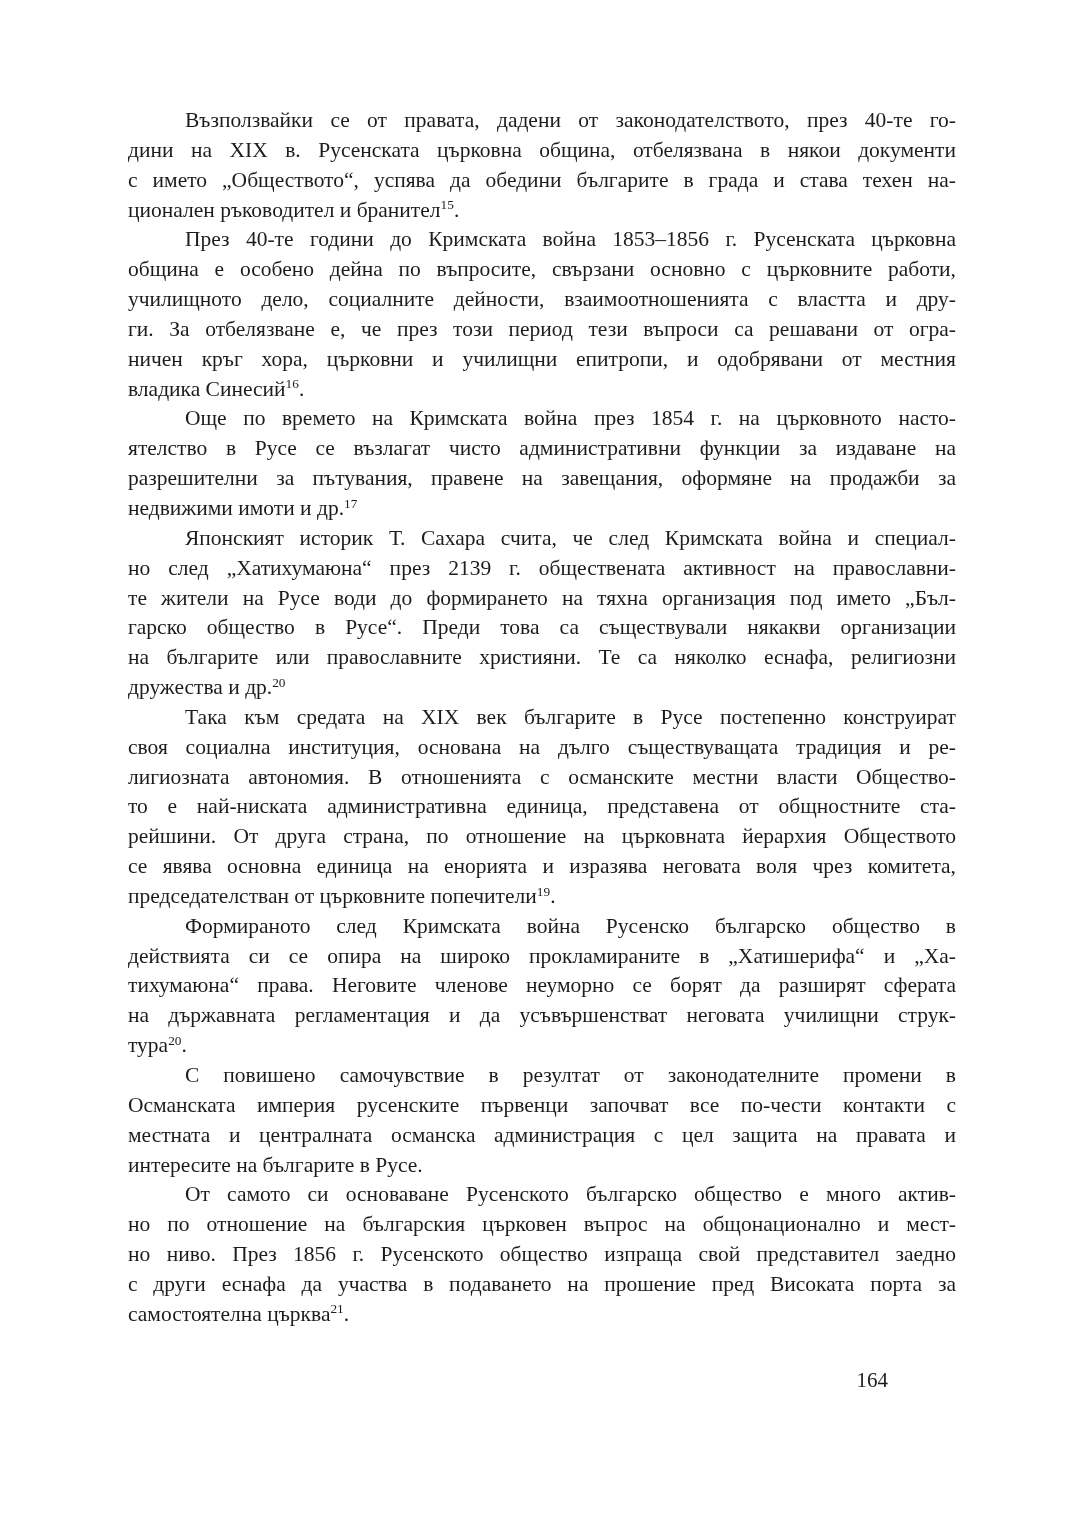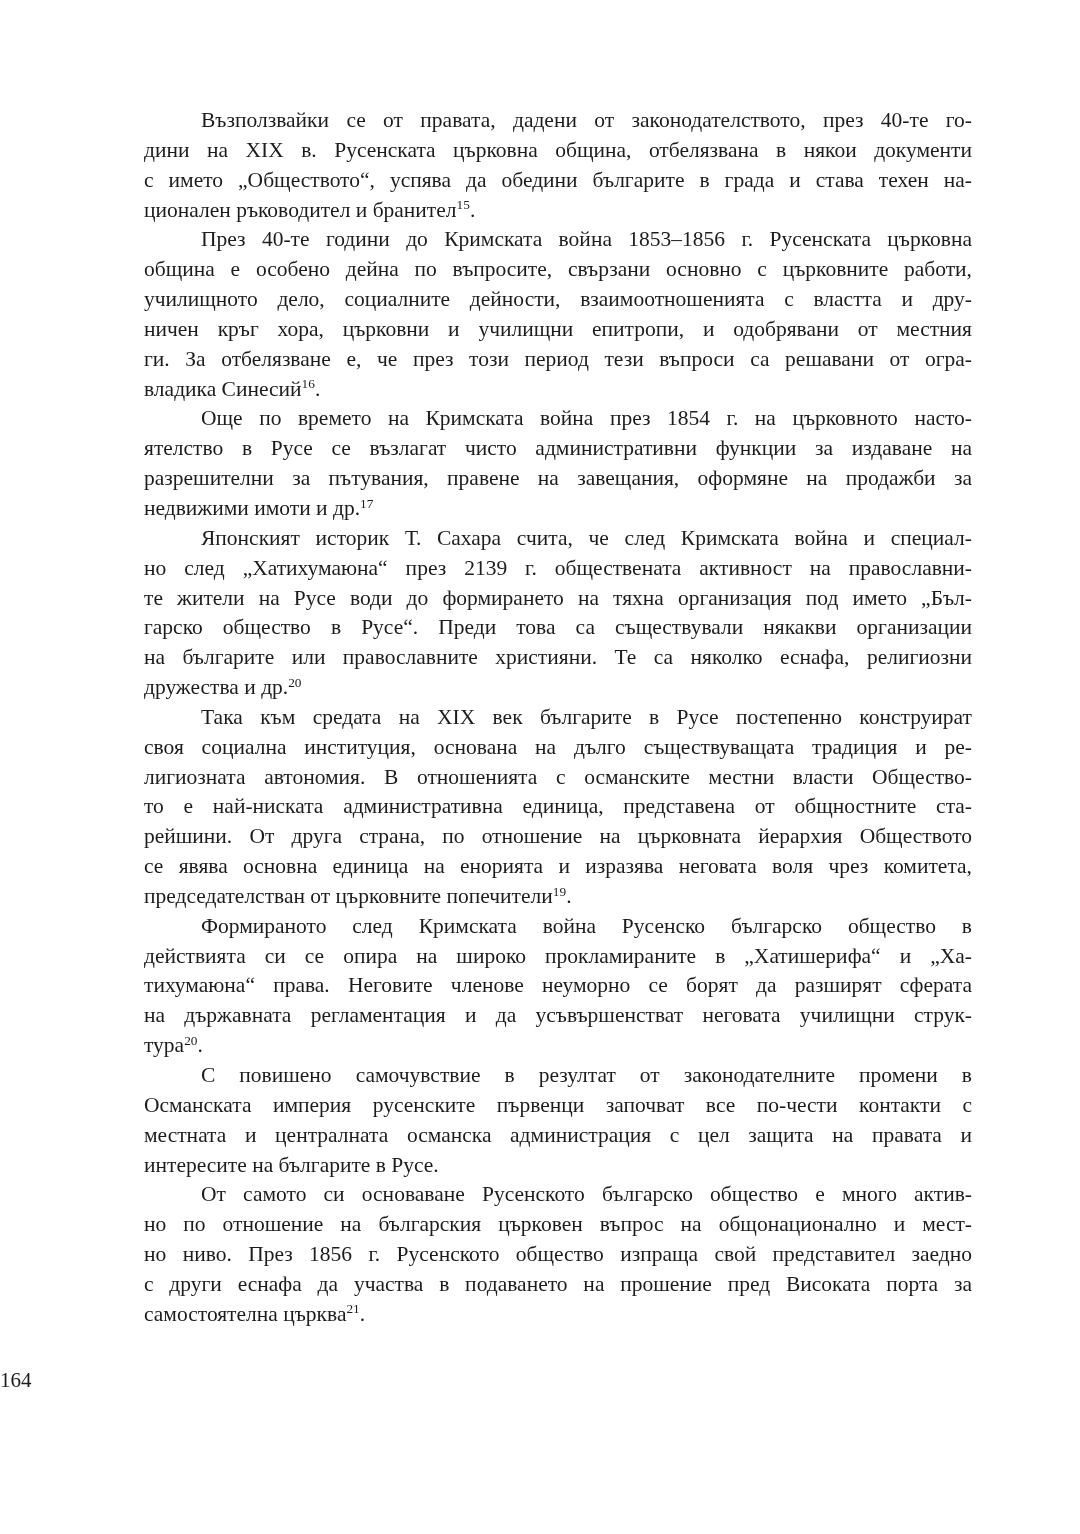--- a/index.html
+++ b/index.html
@@ -8,21 +8,21 @@
     position: relative;
     width: 1080px;
     height: 1534px;
     background: #ffffff;
     font-family: "Liberation Serif", "DejaVu Serif", serif;
     color: #1c1c1c;
     overflow: hidden;
   }
   .text-block {
     position: absolute;
-    left: 144px;
+    left: 128px;
     top: 106px;
     width: 828px;
     font-size: 21.5px;
     line-height: 29.85px;
   }
   .para { }
   .line {
     text-align: justify;
     text-align-last: justify;
     height: 29.85px;
@@ -41,43 +41,43 @@
     position: relative;
     top: -0.55em;
     line-height: 0;
     font-family: Liberation Serif, serif;
   }
   .page-number {
     position: absolute;
     left: 0;
     top: 1368px;
     width: 888px;
-    text-align: left;
+    text-align: right;
     font-size: 21px;
     color: #1c1c1c;
     font-family: Liberation Serif, serif;
   }
 </style>
 </head>
 <body>
 
 <div class="page">
   <div class="text-block">
       <div class="para">
         <div class="line first">Възползвайки се от правата, дадени от законодателството, през 40-те го-</div>
         <div class="line">дини на XIX в. Русенската църковна община, отбелязвана в някои документи</div>
         <div class="line">с името „Обществото“, успява да обедини българите в града и става техен на-</div>
         <div class="line last">ционален ръководител и бранител<sup>15</sup>.</div>
       </div>
       <div class="para">
         <div class="line first">През 40-те години до Кримската война 1853–1856 г. Русенската църковна</div>
         <div class="line">община е особено дейна по въпросите, свързани основно с църковните работи,</div>
         <div class="line">училищното дело, социалните дейности, взаимоотношенията с властта и дру-</div>
+        <div class="line">ги. За отбелязване е, че през този период тези въпроси са решавани от огра-</div>
         <div class="line">ничен кръг хора, църковни и училищни епитропи, и одобрявани от местния</div>
-        <div class="line">ги. За отбелязване е, че през този период тези въпроси са решавани от огра-</div>
         <div class="line last">владика Синесий<sup>16</sup>.</div>
       </div>
       <div class="para">
         <div class="line first">Още по времето на Кримската война през 1854 г. на църковното насто-</div>
         <div class="line">ятелство в Русе се възлагат чисто административни функции за издаване на</div>
         <div class="line">разрешителни за пътувания, правене на завещания, оформяне на продажби за</div>
         <div class="line last">недвижими имоти и др.<sup>17</sup></div>
       </div>
       <div class="para">
         <div class="line first">Японският историк Т. Сахара счита, че след Кримската война и специал-</div>

